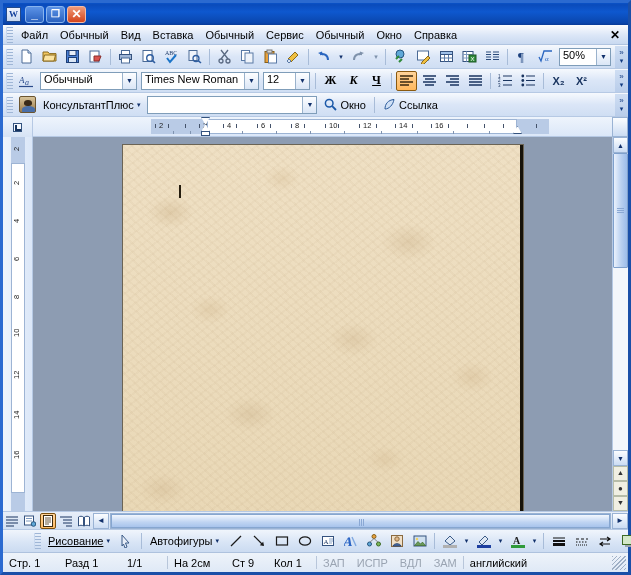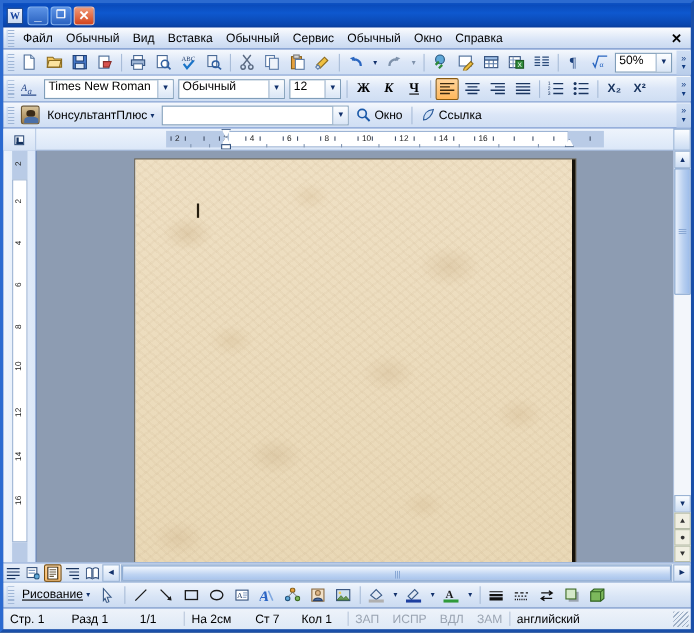--- a/index.html
+++ b/index.html
@@ -204,21 +204,21 @@
     display: flex; align-items: center; justify-content: center; font-size: 8px; color: #11306b; }
   .hs-track { flex: 1 1 auto; height: 16px; background: #f3f6fb; border: 1px solid #9ab3d4;
     position: relative; margin: 0 1px; }
   .hs-thumb { position: absolute; inset: 0; background: linear-gradient(to bottom,#f2f7fe,#bfd4f2 60%,#a8c4ec);
     border: 1px solid #86a6d0; cursor: pointer; }
   .hs-thumb:after { content:""; position:absolute; left:50%; top:4px; width:5px; height:7px; margin-left:-2px;
     background: repeating-linear-gradient(to right,#8aa8d4 0 1px, transparent 1px 2px); }
 
   .drawbar { height: 23px; flex: 0 0 auto; display: flex; align-items: center;
     background: linear-gradient(to bottom,#f0f5fc,#d9e5f6 55%,#cbdbf1);
-    border-top: 1px solid #b6c9e4; }
+    border-top: 1px solid #b6c9e4; padding-left: 28px; }
 
   .statusbar { height: 20px; flex: 0 0 auto; display: flex; align-items: center;
     background: linear-gradient(to bottom,#eef3fa,#dfe9f6);
     border-top: 1px solid #aec2de; font-size: 11px; }
   .st-cell { padding: 0 6px; white-space: nowrap; color: #000; }
   .st-cell.dim { color: #9aa4b2; }
   .st-sep { width: 1px; height: 13px; background: #b8c6da; }
   .st-grip { margin-left: auto; width: 14px; height: 14px; margin-right: 2px;
     background: repeating-linear-gradient(135deg,#9fb0c6 0 1px, transparent 1px 3px); }
 
@@ -434,27 +434,27 @@
     <div class="grip"></div>
 
     <div class="tb-btn">
       <svg width="15" height="15" viewBox="0 0 15 15">
           <text x="0" y="10" font-size="9" fill="#2a4a8a" font-family="serif" font-style="italic">A</text>
           <text x="6" y="12" font-size="8" fill="#2a4a8a" font-family="serif" font-style="italic">a</text>
           <path d="M0 13.5h14" stroke="#2a4a8a" stroke-width="1.2"></path>
         </svg>
       </div>
 
+    <div class="combo" style="width:97px">
+      <span class="val">Обычный</span>
+      <span class="arw">▼</span>
+    </div>
+
     <div class="combo" style="width:118px">
       <span class="val">Times New Roman</span>
-      <span class="arw">▼</span>
-    </div>
-
-    <div class="combo" style="width:97px">
-      <span class="val">Обычный</span>
       <span class="arw">▼</span>
     </div>
 
     <div class="combo" style="width:47px">
       <span class="val">12</span>
       <span class="arw">▼</span>
     </div>
 
     <div class="tb-sep"></div>
 
@@ -712,20 +712,24 @@
     <div class="tb-txtbtn">
       <span style="text-decoration:underline;text-decoration-skip-ink:none">Рисование</span>
       <span class="caret">▾</span>
     </div>
     <div class="tb-btn">
       <svg width="14" height="14" viewBox="0 0 14 14">
           <path d="M3 1l7 8H6.5l1.5 4-2 1-1.5-4L3 12z" fill="#e8eef8" stroke="#3a5a86"></path>
         </svg>
       </div>
     <div class="tb-sep"></div>
+    <div class="tb-txtbtn">
+      <span>Автофигуры</span>
+      <span class="caret">▾</span>
+    </div>
     <div class="tb-btn">
       <svg width="14" height="14" viewBox="0 0 14 14">
           <path d="M2 12L12 2" stroke="#1a1a1a" stroke-width="1.2"></path>
         </svg>
       </div>
     <div class="tb-btn">
       <svg width="14" height="14" viewBox="0 0 14 14">
           <path d="M2 2l9 9" stroke="#1a1a1a" stroke-width="1.2"></path>
           <path d="M12 12l-4.2-.8 3.4-3.4z" fill="#1a1a1a"></path>
         </svg>
@@ -842,21 +846,21 @@
       </div>
 
   </div>
 
   <div class="statusbar">
     <div class="st-cell" style="min-width:56px">Стр. 1</div>
     <div class="st-cell" style="min-width:62px">Разд 1</div>
     <div class="st-cell" style="min-width:46px">1/1</div>
     <div class="st-sep"></div>
     <div class="st-cell" style="min-width:58px">На 2см</div>
-    <div class="st-cell" style="min-width:42px">Ст 7</div>
+    <div class="st-cell" style="min-width:42px">Ст 9</div>
     <div class="st-cell" style="min-width:48px">Кол 1</div>
     <div class="st-sep"></div>
     <div class="st-cell dim">ЗАП</div>
     <div class="st-cell dim">ИСПР</div>
     <div class="st-cell dim">ВДЛ</div>
     <div class="st-cell dim">ЗАМ</div>
     <div class="st-sep"></div>
     <div class="st-cell">английский</div>
     <div class="st-grip"></div>
   </div>

